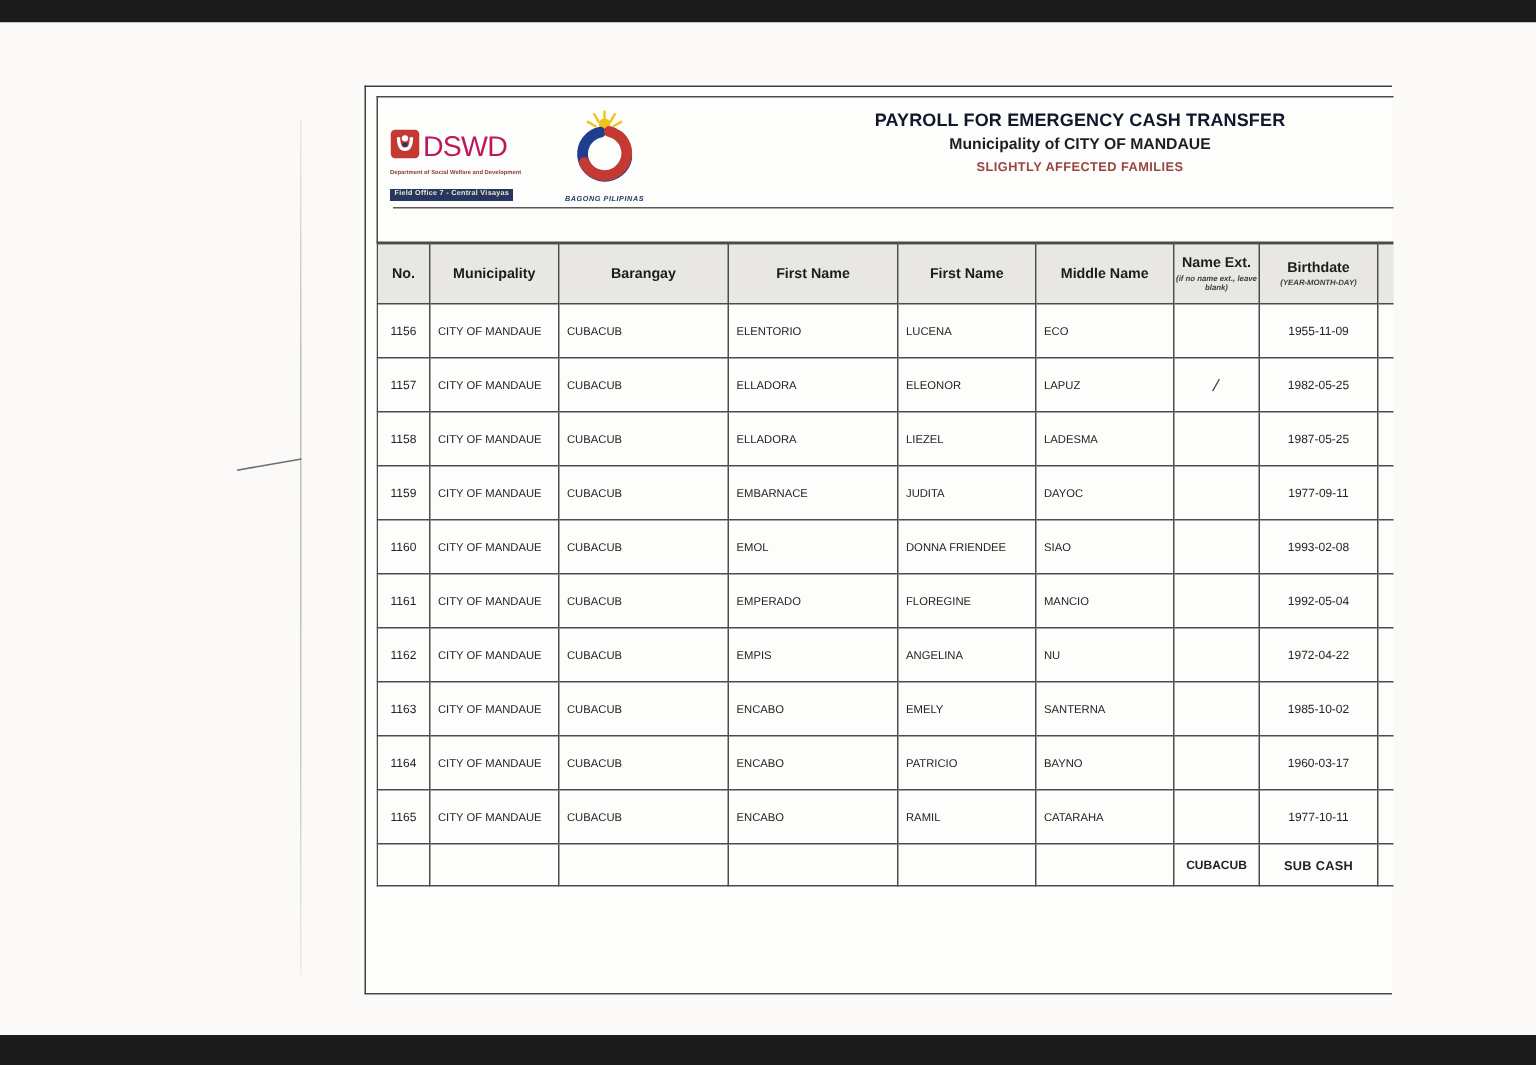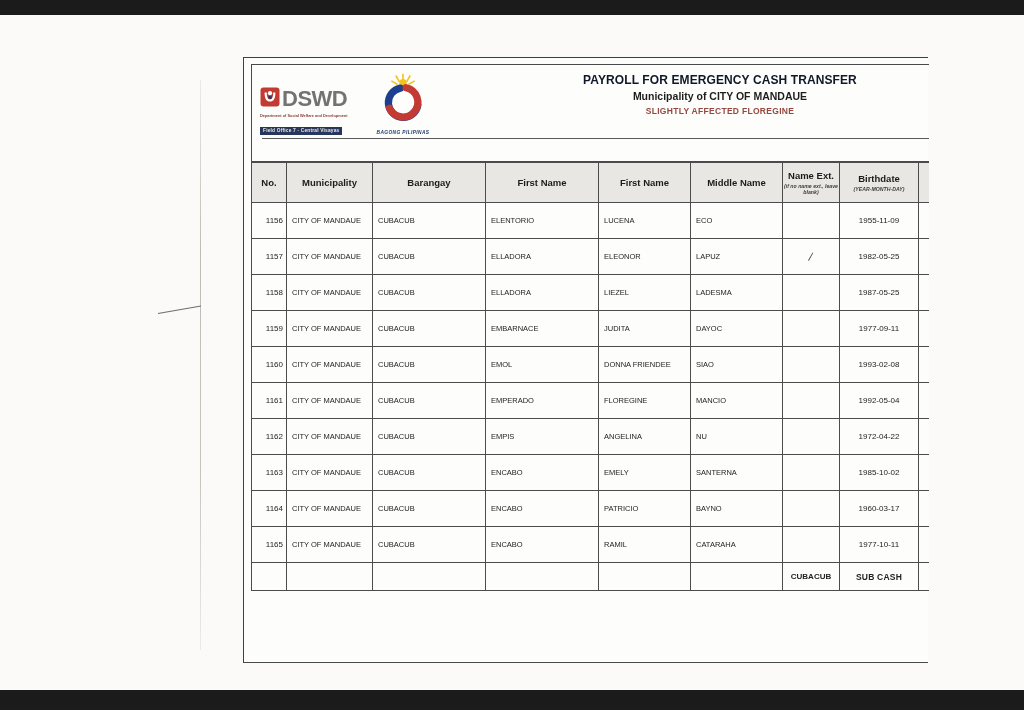--- a/index.html
+++ b/index.html
@@ -24,21 +24,21 @@
          border-bottom:1.8px solid #4a4a4a; background:#fdfdfb; }
 
   
   .header-box { position:absolute; left:7px; top:6px; width:678px; height:98px;
                 border-top:1.2px solid #4a4a4a; border-left:1.2px solid #4a4a4a;
                 border-bottom:1.2px solid #4a4a4a; }
   .header-rule { position:absolute; left:10px; right:0; bottom:22px; border-top:1.2px solid #595959; }
 
   .dswd { position:absolute; left:8px; top:21px; width:100px; }
   .dswd-row { display:flex; align-items:center; gap:2px; }
-  .dswd-acronym { font-size:22px; font-weight:bold; color:#737373; letter-spacing:-0.5px; }
+  .dswd-acronym { font-size:19px; font-weight:normal; color:#be185d; letter-spacing:-0.5px; }
   .dswd-dept { font-size:3.9px; font-weight:bold; color:#8a4038; margin-top:1px; white-space:nowrap; }
   .dswd-office { display:inline-block; margin-top:1.5px; background:#26365e; color:#ece7d8;
                  font-size:4.8px; font-weight:bold; padding:1.5px 3px; letter-spacing:0.2px; }
 
   .bp { position:absolute; left:110px; top:6px; width:82px; text-align:center; }
   .bp-label { font-size:4.8px; font-weight:bold; font-style:italic; color:#1d3a6b;
               letter-spacing:0.4px; margin-top:0.5px; }
 
   .titles { position:absolute; left:258px; top:8px; width:420px; text-align:center; }
   .title-main { font-size:12px; font-weight:bold; color:#0f172a; letter-spacing:0.1px; }
@@ -51,21 +51,21 @@
   th, td { border:1px solid #4c4c4c; overflow:hidden; }
   thead tr { height:40px;padding-left:40px; }
   tbody tr { height:36px; }
   tfoot tr { height:28px; }
   th { background:#e8e7e3; font-size:9.5px; font-weight:bold; color:#1c1c1c;
        text-align:center; vertical-align:middle; }
   .col-sub { font-size:5.2px; font-style:italic; font-weight:600; color:#3d3d3d;
              margin-top:1.5px; line-height:1.2; }
   td { font-size:7.5px; color:#232323; padding:0 3px; vertical-align:middle;
        background:#fdfdfb; white-space:nowrap; }
-  td.c-no { text-align:right; font-size:8px; }
+  td.c-no { text-align:center; font-size:8px; }
   td.c-municipality, td.c-barangay, td.c-last_name,
   td.c-first_name, td.c-middle_name { text-align:left; padding-left:5px; }
   td.c-name_ext { text-align:center; }
   td.c-birthdate { text-align:center; font-size:8px; }
   td.c-edge, th.c-edge { padding:0; }
   .pen-slash { display:inline-block; transform:rotate(14deg); font-size:12px;
                font-weight:300; color:#4a4a4a; }
   tfoot td.f-group { text-align:center; font-weight:bold; font-size:8px; }
   tfoot td.f-label { text-align:center; font-weight:bold; font-size:8.5px; letter-spacing:0.2px; }
 </style>
@@ -117,21 +117,21 @@
             <path d="M27 19 A16.5 16.5 0 1 0 46.5 38" fill="none" stroke="#1d3f8e" stroke-width="8" stroke-linecap="round"></path>
             <path d="M33.5 18.5 A16.5 16.5 0 1 1 15 41.5" fill="none" stroke="#c23a31" stroke-width="8" stroke-linecap="round"></path>
           </svg>
         </span>
         <div class="bp-label">BAGONG PILIPINAS</div>
       </div>
 
       <div class="titles">
         <div class="title-main">PAYROLL FOR EMERGENCY CASH TRANSFER</div>
         <div class="title-muni">Municipality of CITY OF MANDAUE</div>
-        <div class="title-cat" style="color: rgb(151, 71, 63);">SLIGHTLY AFFECTED FLOREGINE</div>
+        <div class="title-cat" style="color: rgb(151, 71, 63);">SLIGHTLY AFFECTED FAMILIES</div>
       </div>
 
       <div class="header-rule"></div>
     </div>
 
     <div class="table-wrap">
       <table>
         <colgroup>
           <col style="width:35px">
             <col style="width:86px">

